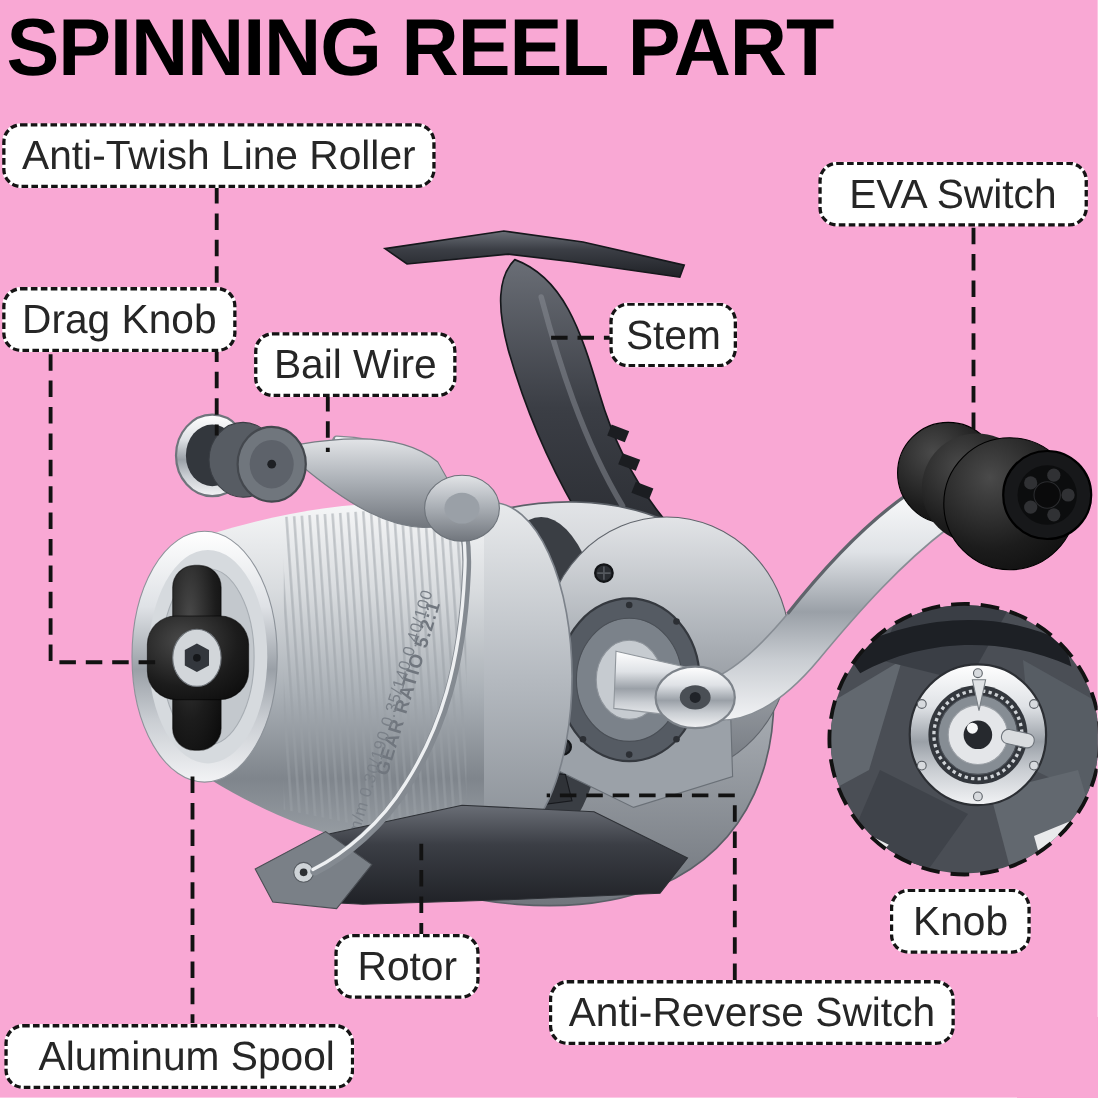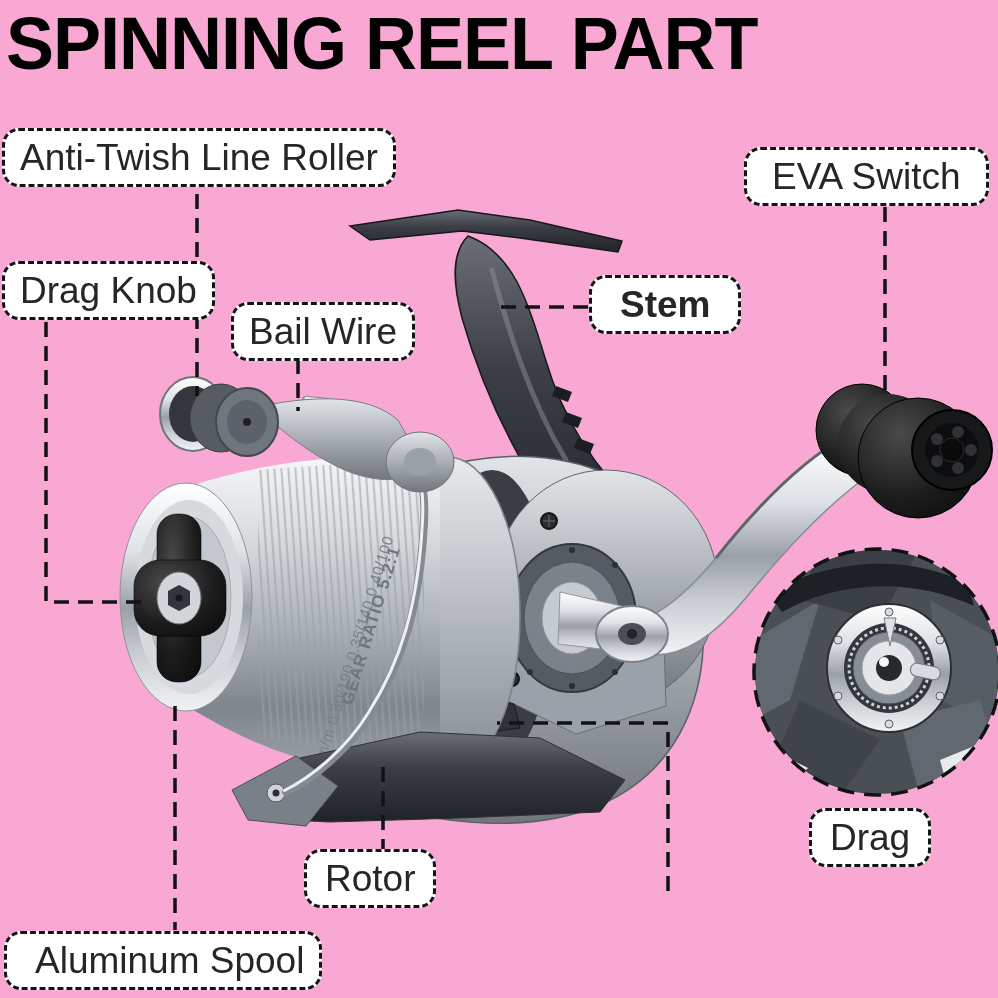--- a/index.html
+++ b/index.html
@@ -5,25 +5,25 @@
   html,body{margin:0;padding:0;background:#ffffff;overflow:hidden;}
   .stage{position:relative;width:998px;height:998px;background:#f9a8d4;
          font-family:"Liberation Sans",sans-serif;}
   .title{position:absolute;left:6px;top:2px;font-size:72px;font-weight:bold;
          letter-spacing:-1px;color:#000;transform:scaleY(1.02);transform-origin:left top;
          white-space:nowrap;font-family:"Liberation Sans",sans-serif;}
   svg.art{position:absolute;left:0;top:0;z-index:1;}
   .lbl{position:absolute;z-index:3;border:3.5px dashed #141414;border-radius:17px;
        background:#ffffff;color:#262626;font-size:37px;line-height:1.28;
        padding:3px 15px;white-space:nowrap;}
-  .lbl-anti-twist{left:2px;top:128px;text-align:right;}
+  .lbl-anti-twist{left:2px;top:112px;text-align:right;}
   .lbl-eva{left:744px;top:147px;padding:3px 25px;}
   .lbl-drag{left:2px;top:261px;}
   .lbl-bail{left:231px;top:302px;}
-  .lbl-stem{left:589px;top:275px;padding:3px 28px;font-weight:bold;}
+  .lbl-stem{left:554px;top:275px;padding:3px 12px;}
   .lbl-screw{left:809px;top:808px;padding:3px 18px;}
   .lbl-rotor{left:304px;top:849px;padding:3px 18px;}
   .lbl-antireverse{left:499px;top:891px;}
   .lbl-spool{left:4px;top:931px;padding-left:28px;}
   text{font-family:"Liberation Sans",sans-serif;}
 </style>
 </head>
 <body>
 
 <div class="stage">
@@ -224,17 +224,18 @@
       <path d="M668,891 V723 H497"></path>
       <path d="M175,706 V930"></path>
     </g>
   </svg>
 
   <div class="lbl lbl-anti-twist">Anti-Twish Line Roller</div>
   <div class="lbl lbl-eva">EVA Switch</div>
   <div class="lbl lbl-bail">Bail Wire</div>
   <div class="lbl lbl-drag">Drag Knob</div>
   <div class="lbl lbl-stem">Stem</div>
-  <div class="lbl lbl-screw">Drag</div>
+  <div class="lbl lbl-screw">Knob</div>
   <div class="lbl lbl-rotor">Rotor</div>
+  <div class="lbl lbl-antireverse">Anti-Reverse Switch</div>
   <div class="lbl lbl-spool">Aluminum Spool</div>
 
 </div>
 
 </body></html>

